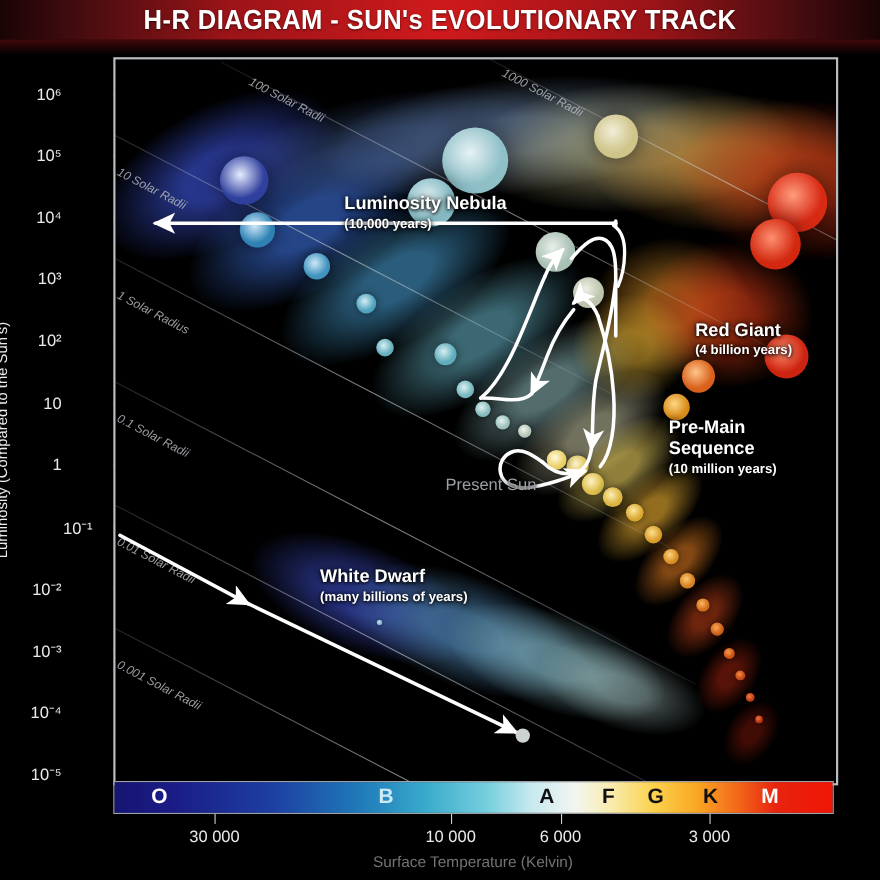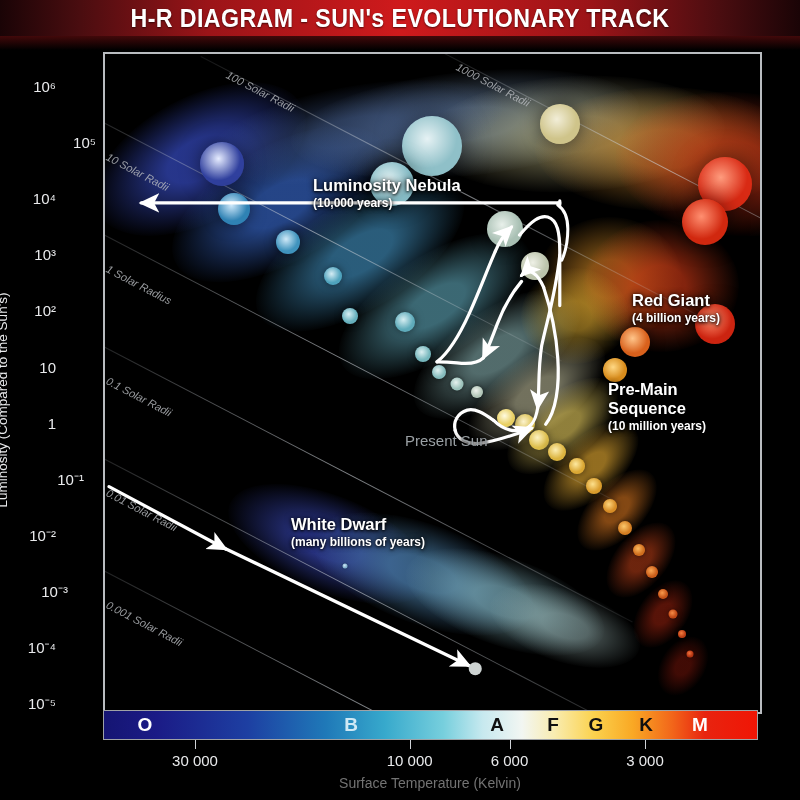--- a/index.html
+++ b/index.html
@@ -73,21 +73,21 @@
   <div class="banner">
     <div class="banner-title">H-R DIAGRAM - SUN's EVOLUTIONARY TRACK</div>
   </div>
   <div class="banner-glow"></div>
 
   <div class="yaxis-title">Luminosity (Compared to the Sun's)</div>
   <div id="yaxis-group">
       <div class="ylab" style="top: 86px; left: 0px;">10⁶</div>
       <div class="ytick" style="left: 103px; top: 85px; position: absolute;"></div>
       <div class="ytick minor" style="position: absolute; left: 103px; top: 114.05px;"></div>
-      <div class="ylab" style="top: 142.1px; left: 0px; padding-left: 40px;">10⁵</div>
+      <div class="ylab" style="top: 142.1px; left: 0px;">10⁵</div>
       <div class="ytick" style="left: 103px; top: 141.1px; position: absolute;"></div>
       <div class="ytick minor" style="position: absolute; left: 103px; top: 170.15px;"></div>
       <div class="ylab" style="top: 198.2px; left: 0px;">10⁴</div>
       <div class="ytick" style="left: 103px; top: 197.2px; position: absolute;"></div>
       <div class="ytick minor" style="position: absolute; left: 103px; top: 226.25px;"></div>
       <div class="ylab" style="top: 254.3px; left: 0px;">10³</div>
       <div class="ytick" style="left: 103px; top: 253.3px; position: absolute;"></div>
       <div class="ytick minor" style="position: absolute; left: 103px; top: 282.35px;"></div>
       <div class="ylab" style="top: 310.4px; left: 0px;">10²</div>
       <div class="ytick" style="left: 103px; top: 309.4px; position: absolute;"></div>
@@ -97,21 +97,21 @@
       <div class="ytick minor" style="position: absolute; left: 103px; top: 394.55px;"></div>
       <div class="ylab" style="top: 422.6px; left: 0px;">1</div>
       <div class="ytick" style="left: 103px; top: 421.6px; position: absolute;"></div>
       <div class="ytick minor" style="position: absolute; left: 103px; top: 450.65px;"></div>
       <div class="ylab" style="top: 478.7px; left: 0px; padding-left: 28px;">10⁻¹</div>
       <div class="ytick" style="left: 103px; top: 477.7px; position: absolute;"></div>
       <div class="ytick minor" style="position: absolute; left: 103px; top: 506.75px;"></div>
       <div class="ylab" style="top: 534.8px; left: 0px;">10⁻²</div>
       <div class="ytick" style="left: 103px; top: 533.8px; position: absolute;"></div>
       <div class="ytick minor" style="position: absolute; left: 103px; top: 562.85px;"></div>
-      <div class="ylab" style="top: 590.9px; left: 0px; margin-left: 12px;">10⁻³</div>
+      <div class="ylab" style="top: 590.9px; left: 0px;">10⁻³</div>
       <div class="ytick" style="left: 103px; top: 589.9px; position: absolute;"></div>
       <div class="ytick minor" style="position: absolute; left: 103px; top: 618.95px;"></div>
       <div class="ylab" style="top: 647px; left: 0px;">10⁻⁴</div>
       <div class="ytick" style="left: 103px; top: 646px; position: absolute;"></div>
       <div class="ytick minor" style="position: absolute; left: 103px; top: 675.05px;"></div>
       <div class="ylab" style="top: 703.1px; left: 0px;">10⁻⁵</div>
       <div class="ytick" style="left: 103px; top: 702.1px; position: absolute;"></div>
     </div>
 
   <div class="plot">

